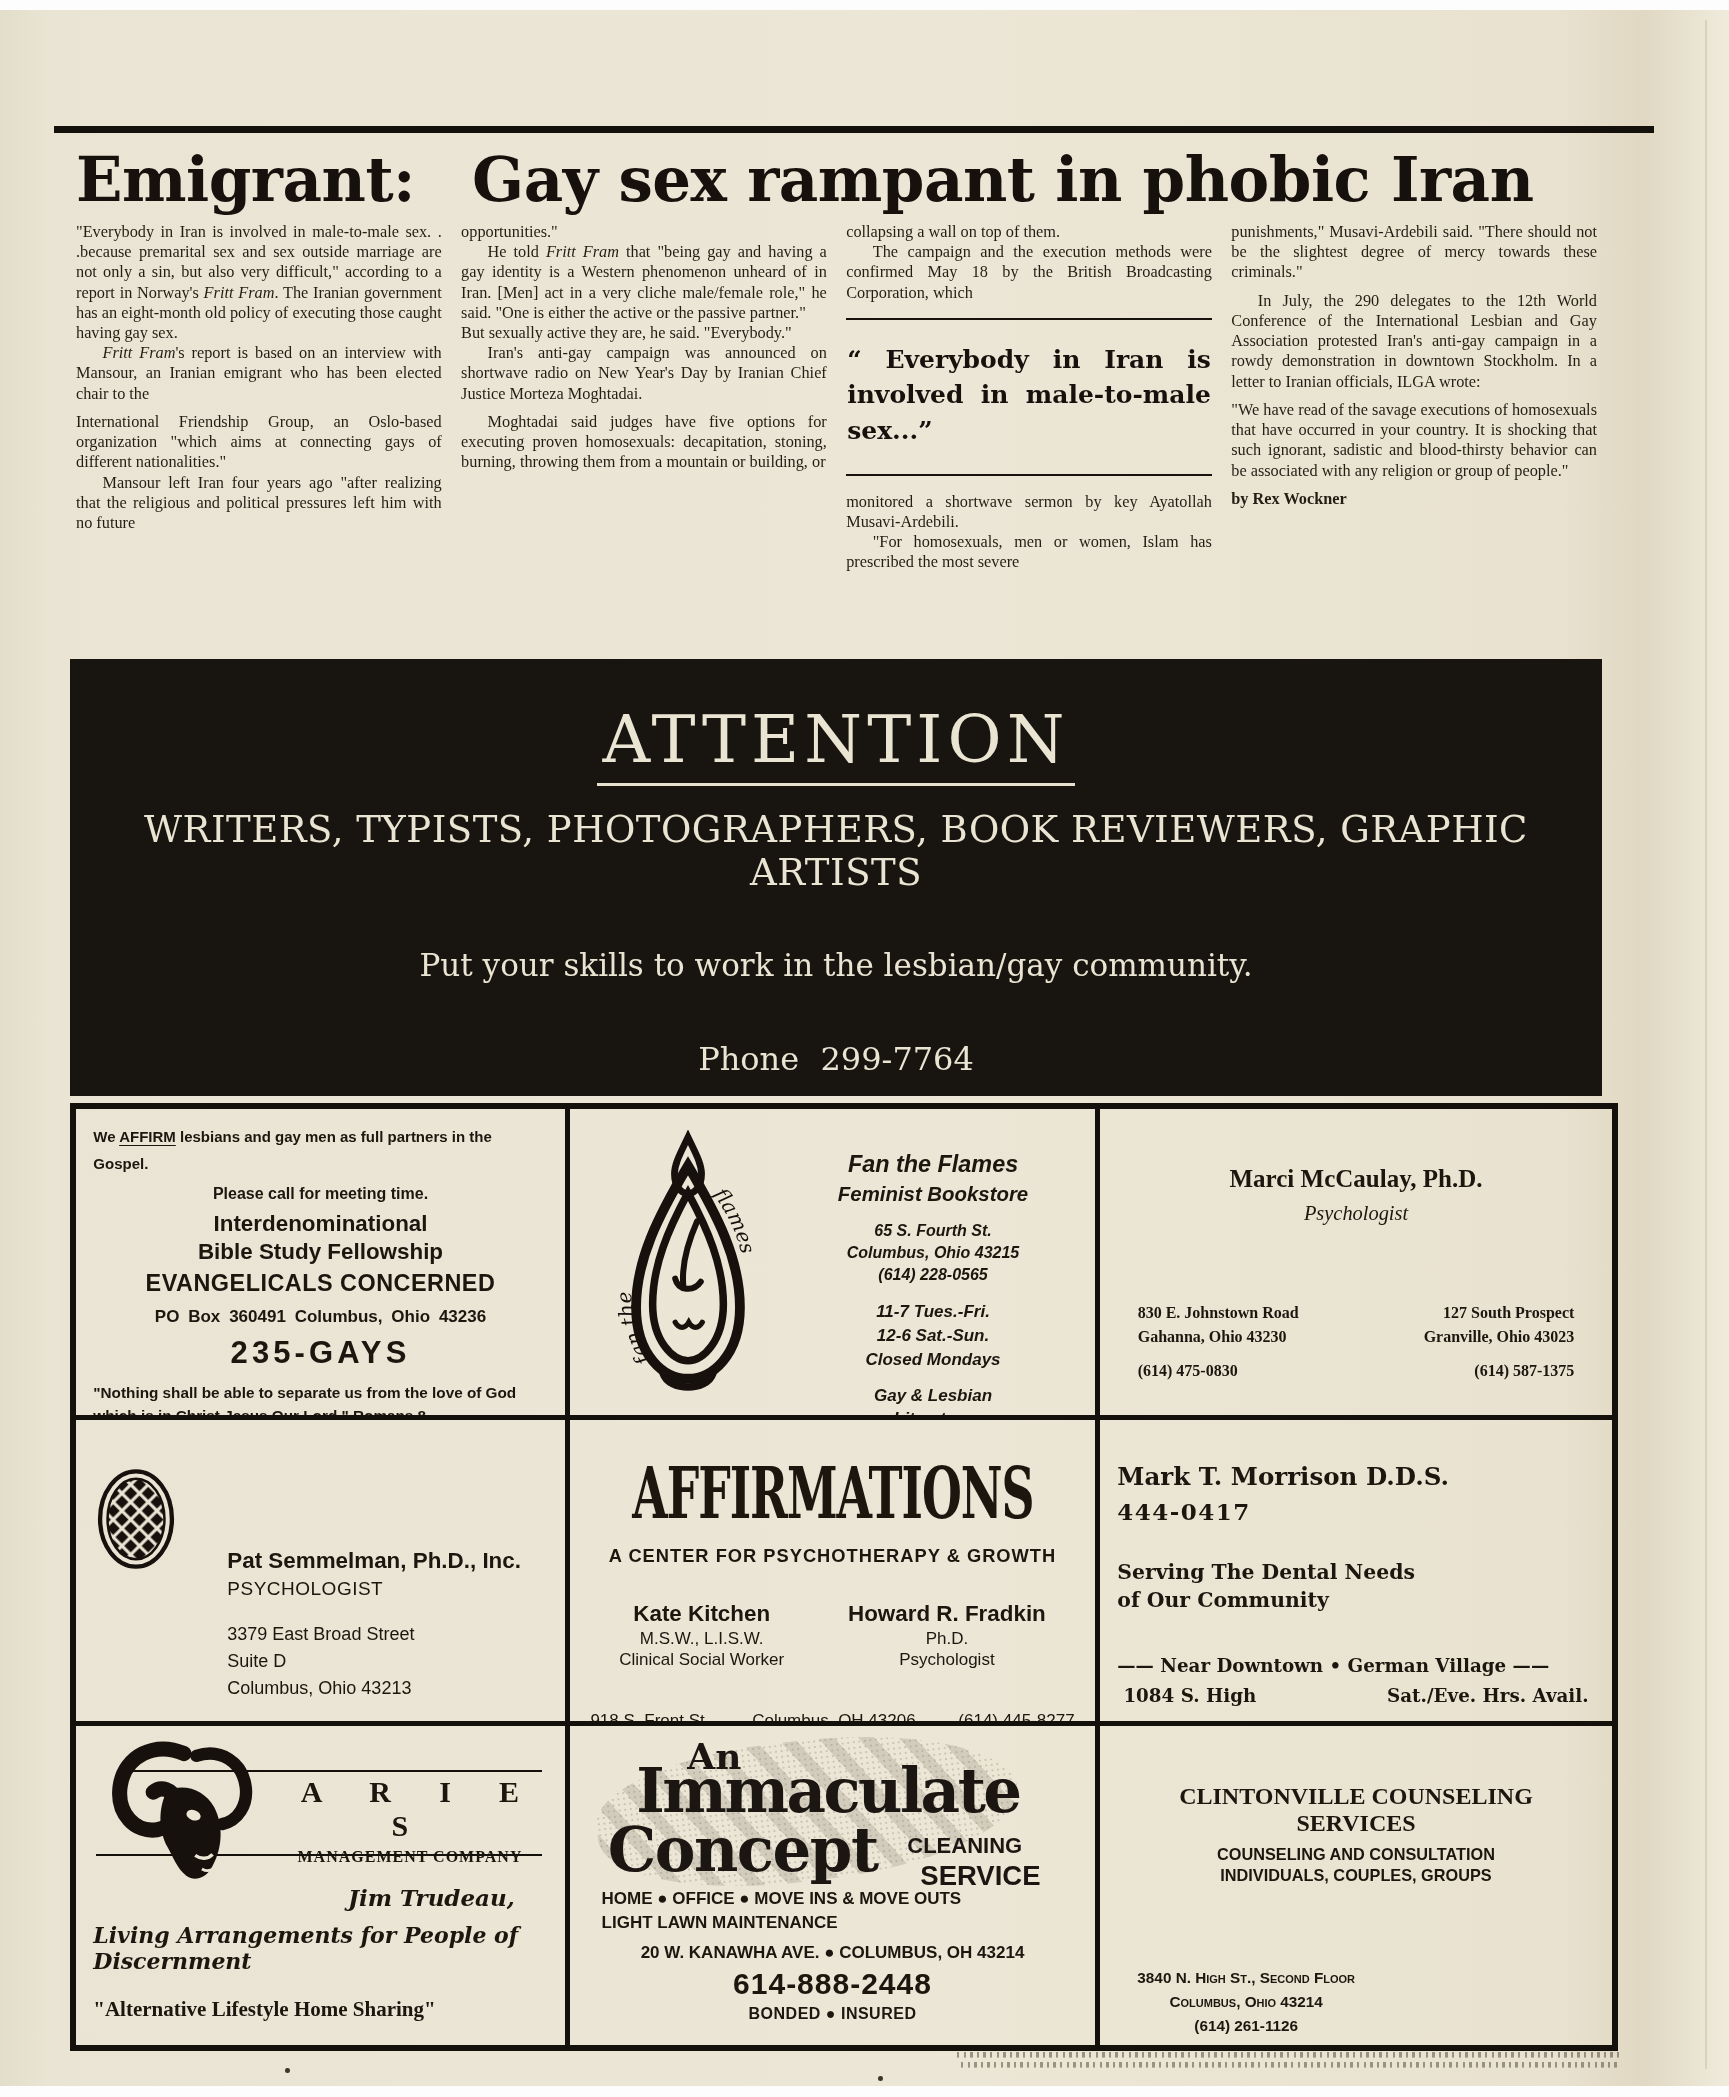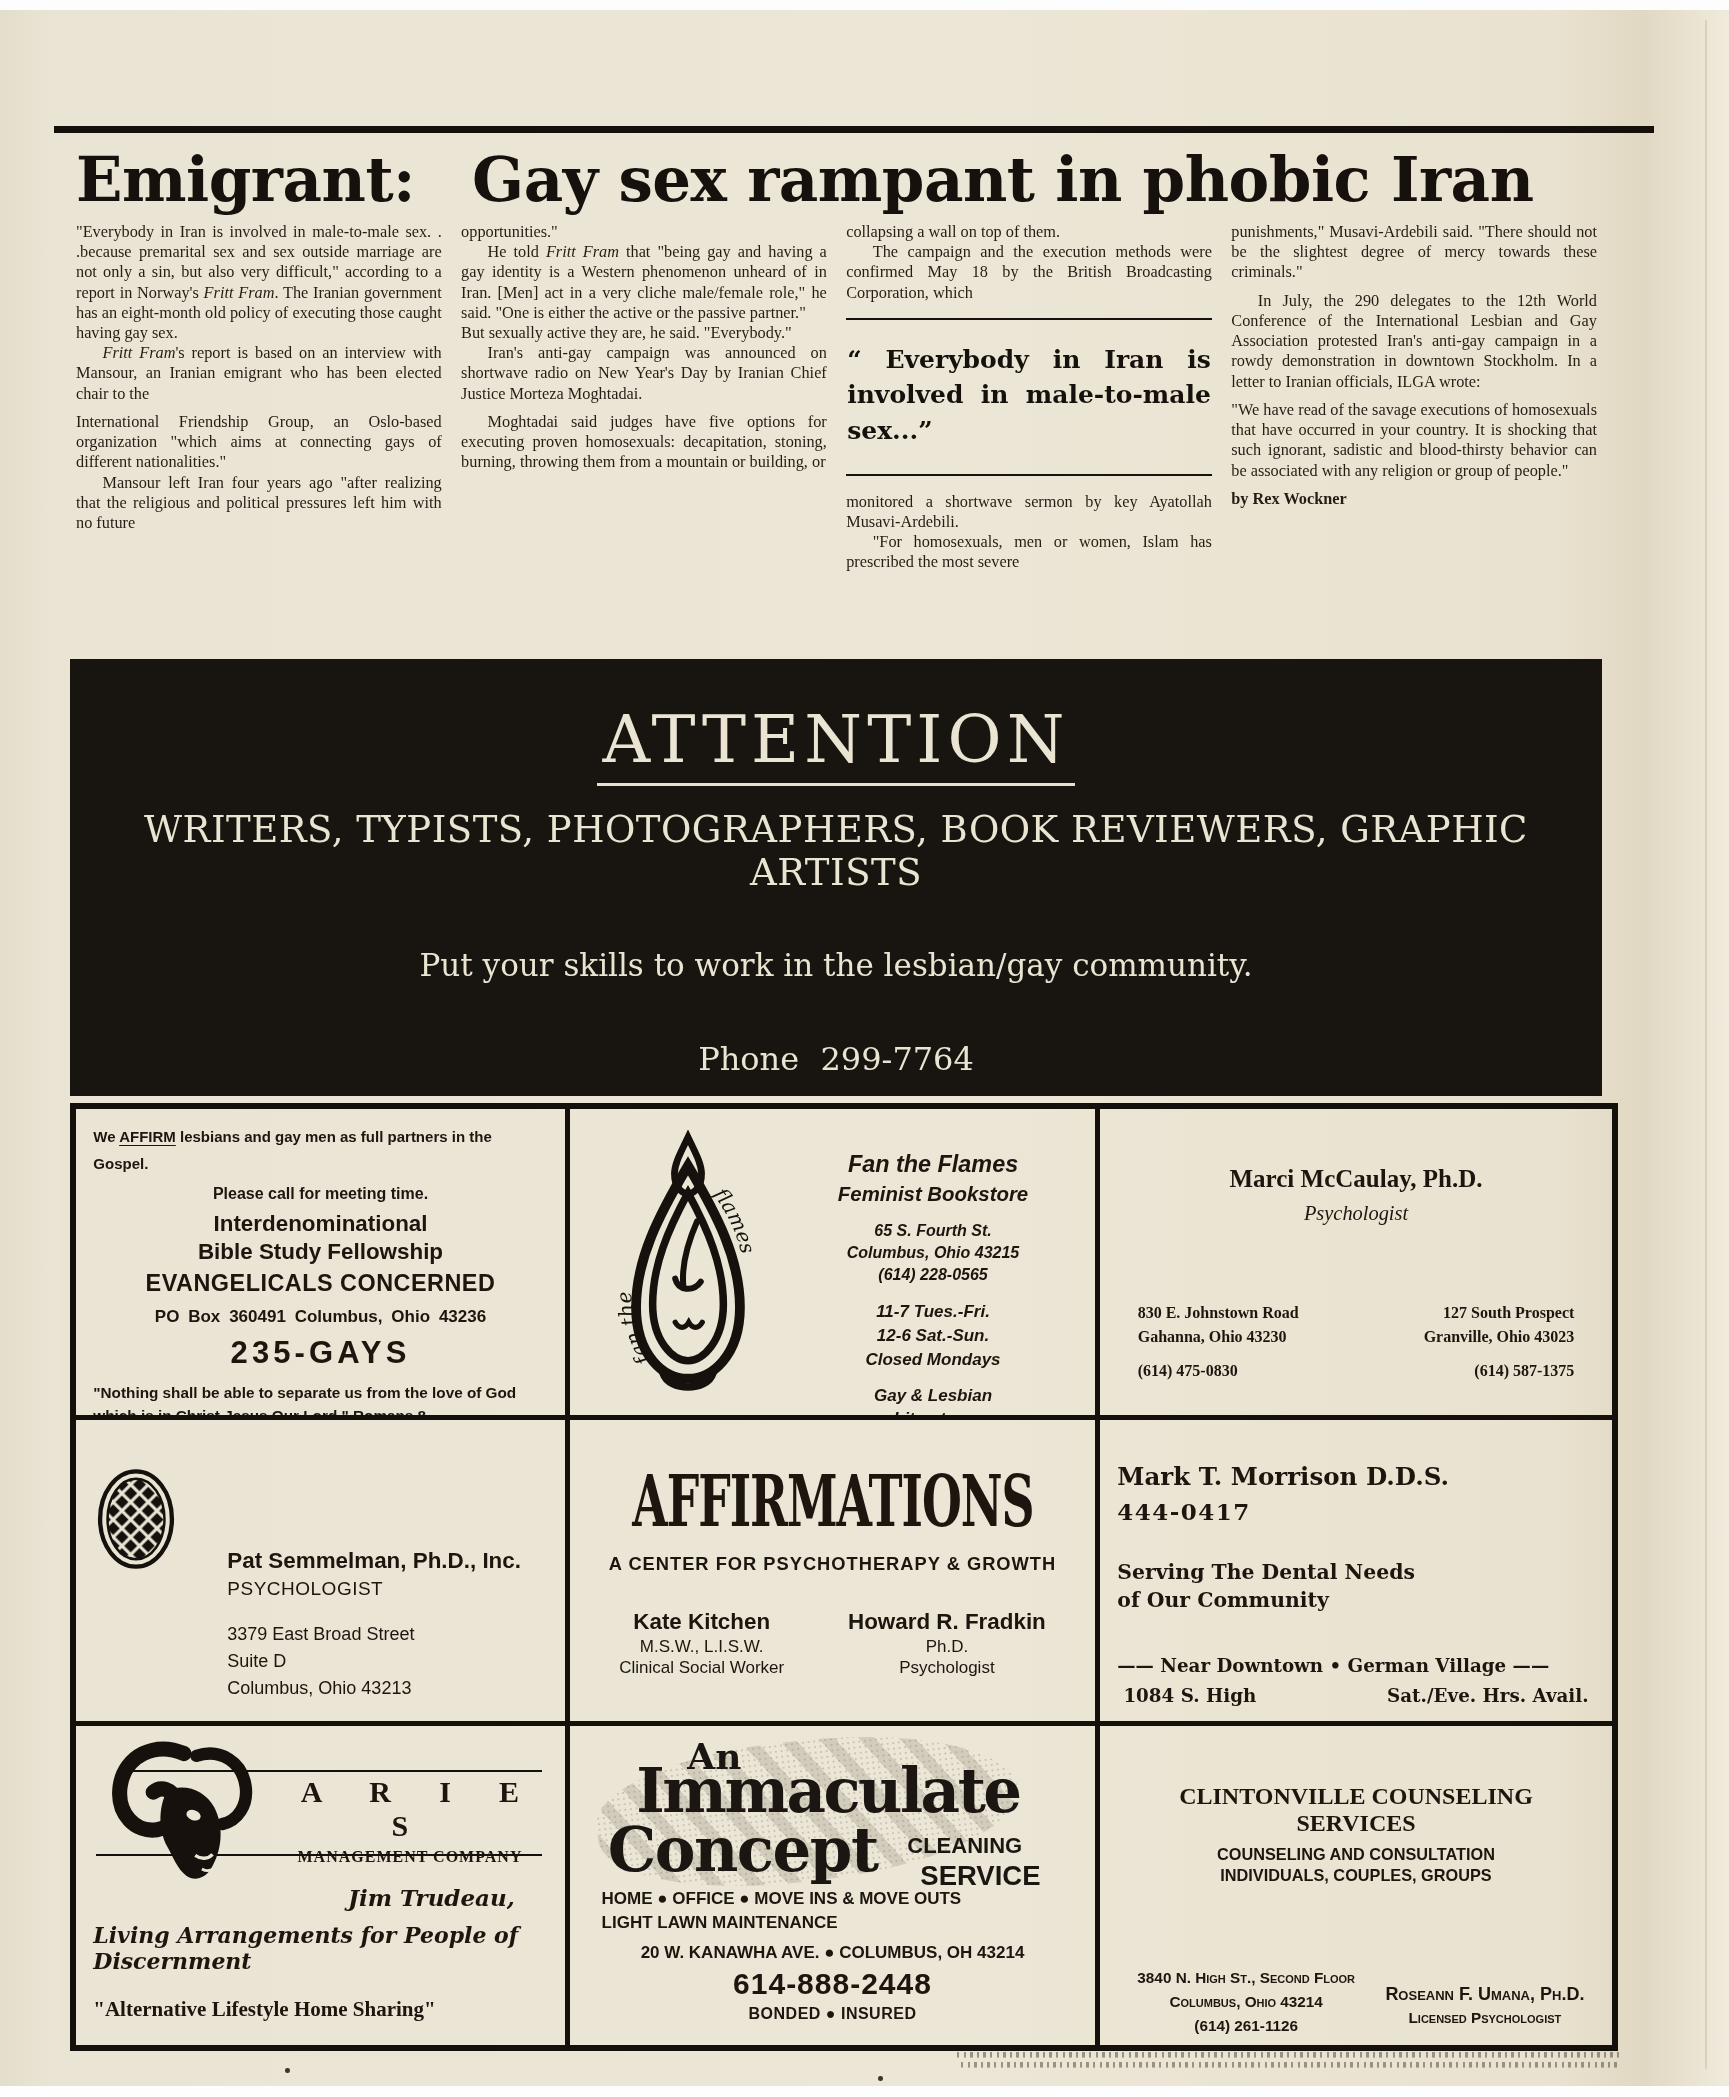--- a/index.html
+++ b/index.html
@@ -78,21 +78,21 @@
   
   .ps-logo{position:absolute;left:19.4px;top:47px}
   .ps-block{margin:116px 0 0 134px}
   .ps-name{font-size:22.4px;font-weight:700}
   .ps-title{font-size:19px;margin-top:4.1px;letter-spacing:0.5px}
   .ps-addr{font-size:18px;margin-top:20.4px;line-height:1.5}
   .ps-phone{font-size:18px;margin-top:19.4px;letter-spacing:0.5px}
 
   
   .ad-aff{text-align:center}
-  .aff-title-wrap{height:89px;display:flex;align-items:center;justify-content:center;margin-top:24px}
+  .aff-title-wrap{height:89px;display:flex;align-items:center;justify-content:center;margin-top:16px}
   .aff-title{font-family:"DejaVu Serif",serif;font-weight:700;font-size:44px;letter-spacing:-1px;
     transform:scale(1.04,1.62);transform-origin:center}
   .aff-sub{font-size:18.3px;font-weight:700;letter-spacing:1px;margin-top:8.2px}
   .aff-people{display:flex;justify-content:space-around;margin-top:34px}
   .aff-name{font-size:22.4px;font-weight:700}
   .aff-cred{font-size:17px;margin-top:2px}
   .aff-role{font-size:17px;margin-top:1px}
   .aff-footer{display:flex;justify-content:space-between;margin-top:41px;font-size:17px;padding:0 3.1px}
 
   
@@ -391,24 +391,20 @@
     <div class="ad ad-ccs">
       <div class="ccs-name">CLINTONVILLE COUNSELING SERVICES</div>
       <div class="ccs-sub1">COUNSELING AND CONSULTATION</div>
       <div class="ccs-sub2">INDIVIDUALS, COUPLES, GROUPS</div>
       <div class="ccs-bottom">
         <div class="ccs-left">
           <div>3840 N. High St., Second Floor</div>
           <div>Columbus, Ohio 43214</div>
           <div>(614) 261-1126</div>
         </div>
-        <div class="ccs-right">
-          <div class="ccs-person">Roseann F. Umana, Ph.D.</div>
-          <div class="ccs-ptitle">Licensed Psychologist</div>
-        </div>
       </div>
     </div>
 
   </div>
 
   <div class="perf"></div>
   <div class="pdot" style="left:285px;top:2068px"></div>
   <div class="pdot" style="left:878px;top:2076px"></div>
 </div>
 

